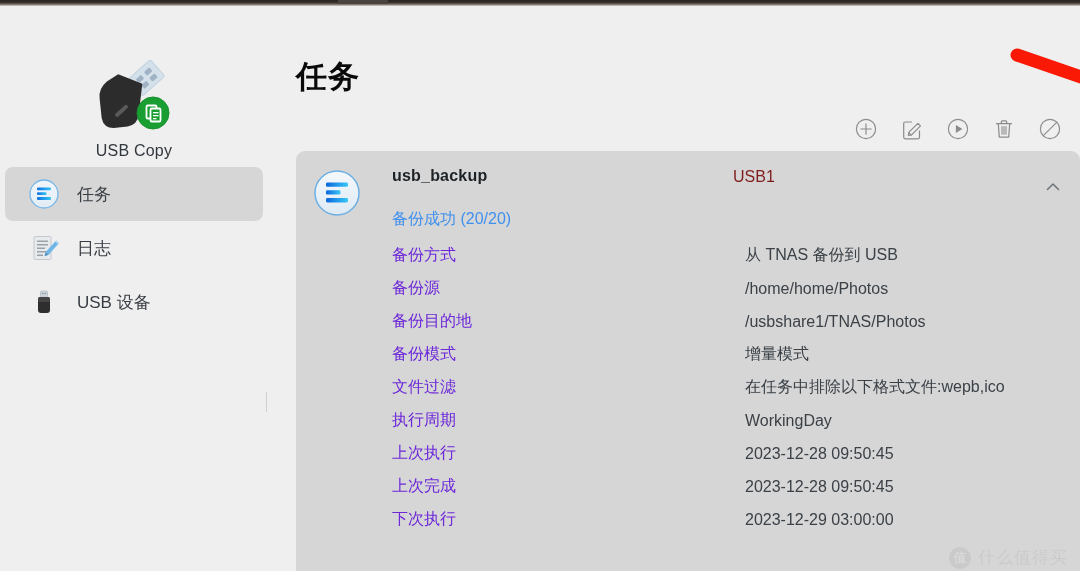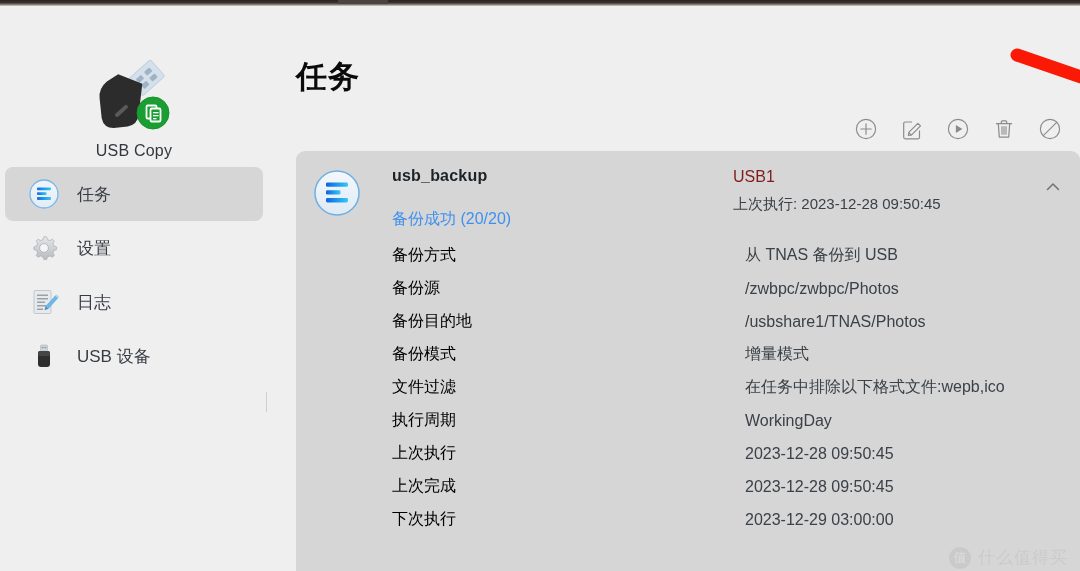--- a/index.html
+++ b/index.html
@@ -142,21 +142,21 @@
 
   .detail-list {
     position: absolute; left: 0; top: 88px; width: 784px;
   }
   .drow {
     position: relative; height: 33px;
     display: flex; align-items: center;
   }
   .dlabel {
     position: absolute; left: 96px;
-    font-size: 16px; color: #000000;
+    font-size: 16px; color: #6d28d9;
   }
   .dvalue {
     position: absolute; left: 449px;
     font-size: 16px; color: #3b4147;
     white-space: nowrap;
   }
 
   
   .arrow-svg {
     position: absolute; left: 735px; top: 35px;
@@ -245,35 +245,20 @@
             </defs>
             <circle cx="16" cy="16" r="14" fill="url(#sbc)" stroke="#79b6e8" stroke-width="1.3"></circle>
             <rect x="9" y="9.5" width="14" height="2.8" rx="1" fill="url(#sbb)"></rect>
             <rect x="9" y="14.3" width="9.5" height="2.8" rx="1" fill="url(#sbb)"></rect>
             <rect x="9" y="19.1" width="14" height="2.8" rx="1" fill="url(#sbb)"></rect>
           </svg>
         </span>
         <span class="nav-label">任务</span>
       </div>
 
-      <div class="nav-item">
-        <span class="nav-ico">
-          <svg width="30" height="30" viewBox="0 0 30 30">
-            <defs>
-              <linearGradient id="gg" x1="0" y1="0" x2="0" y2="1">
-                <stop offset="0" stop-color="#e6e6e6"></stop>
-                  <stop offset="1" stop-color="#b8bcc0"></stop>
-              </linearGradient>
-            </defs>
-            <path d="M15 3.5 l2.6 .4 .9 2.7 2.5 1 2.4-1.4 1.9 1.9 -1.4 2.4 1 2.5 2.7 .9 0 2.7 -2.7 .9 -1 2.5 1.4 2.4 -1.9 1.9 -2.4-1.4 -2.5 1 -.9 2.7 -2.7 0 -.9-2.7 -2.5-1 -2.4 1.4 -1.9-1.9 1.4-2.4 -1-2.5 -2.7-.9 0-2.7 2.7-.9 1-2.5 -1.4-2.4 1.9-1.9 2.4 1.4 2.5-1 .9-2.7 z" fill="url(#gg)" stroke="#a9aeb3" stroke-width=".7"></path>
-            <circle cx="15" cy="15" r="4.4" fill="#f4f5f6" stroke="#a9aeb3" stroke-width=".8"></circle>
-          </svg>
-        </span>
-        <span class="nav-label">设置</span>
-      </div>
 
       <div class="nav-item">
         <span class="nav-ico">
           <svg width="30" height="30" viewBox="0 0 30 30">
             <rect x="5" y="3.5" width="17" height="23" rx="1" fill="#e7eaed" stroke="#c3c8cd" stroke-width="1"></rect>
             <rect x="8" y="7.5" width="11" height="1.5" fill="#9aa1a8"></rect>
             <rect x="8" y="11" width="11" height="1.5" fill="#9aa1a8"></rect>
             <rect x="8" y="14.5" width="8" height="1.5" fill="#9aa1a8"></rect>
             <rect x="8" y="18" width="11" height="1.5" fill="#9aa1a8"></rect>
             <rect x="8" y="21.5" width="6" height="1.5" fill="#9aa1a8"></rect>
@@ -374,38 +359,37 @@
             <circle cx="24" cy="24" r="22" fill="url(#cc)" stroke="#6fb0e4" stroke-width="1.5"></circle>
             <rect x="13" y="13.5" width="22" height="4.3" rx="1.4" fill="url(#cb)"></rect>
             <rect x="13" y="21.3" width="14.5" height="4.3" rx="1.4" fill="url(#cb)"></rect>
             <rect x="13" y="29.1" width="22" height="4.3" rx="1.4" fill="url(#cb)"></rect>
           </svg>
         </span>
 
         <div class="task-name">usb_backup</div>
         <div class="task-status">备份成功 (20/20)</div>
         <div class="task-dev">USB1</div>
-        <div class="task-last">上次执行: 2023-12-28 09:50:45</div>
 
         <div class="collapse-btn">
           <svg width="20" height="20" viewBox="0 0 20 20">
             <path d="M4.5 12.5 L10 7 L15.5 12.5" fill="none" stroke="#6e7378" stroke-width="1.5" stroke-linecap="round" stroke-linejoin="round"></path>
           </svg>
         </div>
       </div>
 
       <div class="detail-list">
 
         <div class="drow">
           <span class="dlabel">备份方式</span>
           <span class="dvalue">从 TNAS 备份到 USB</span>
         </div>
         <div class="drow">
           <span class="dlabel">备份源</span>
-          <span class="dvalue">/zwbpc/zwbpc/Photos</span>
+          <span class="dvalue">/home/home/Photos</span>
         </div>
         <div class="drow">
           <span class="dlabel">备份目的地</span>
           <span class="dvalue">/usbshare1/TNAS/Photos</span>
         </div>
         <div class="drow">
           <span class="dlabel">备份模式</span>
           <span class="dvalue">增量模式</span>
         </div>
         <div class="drow">

